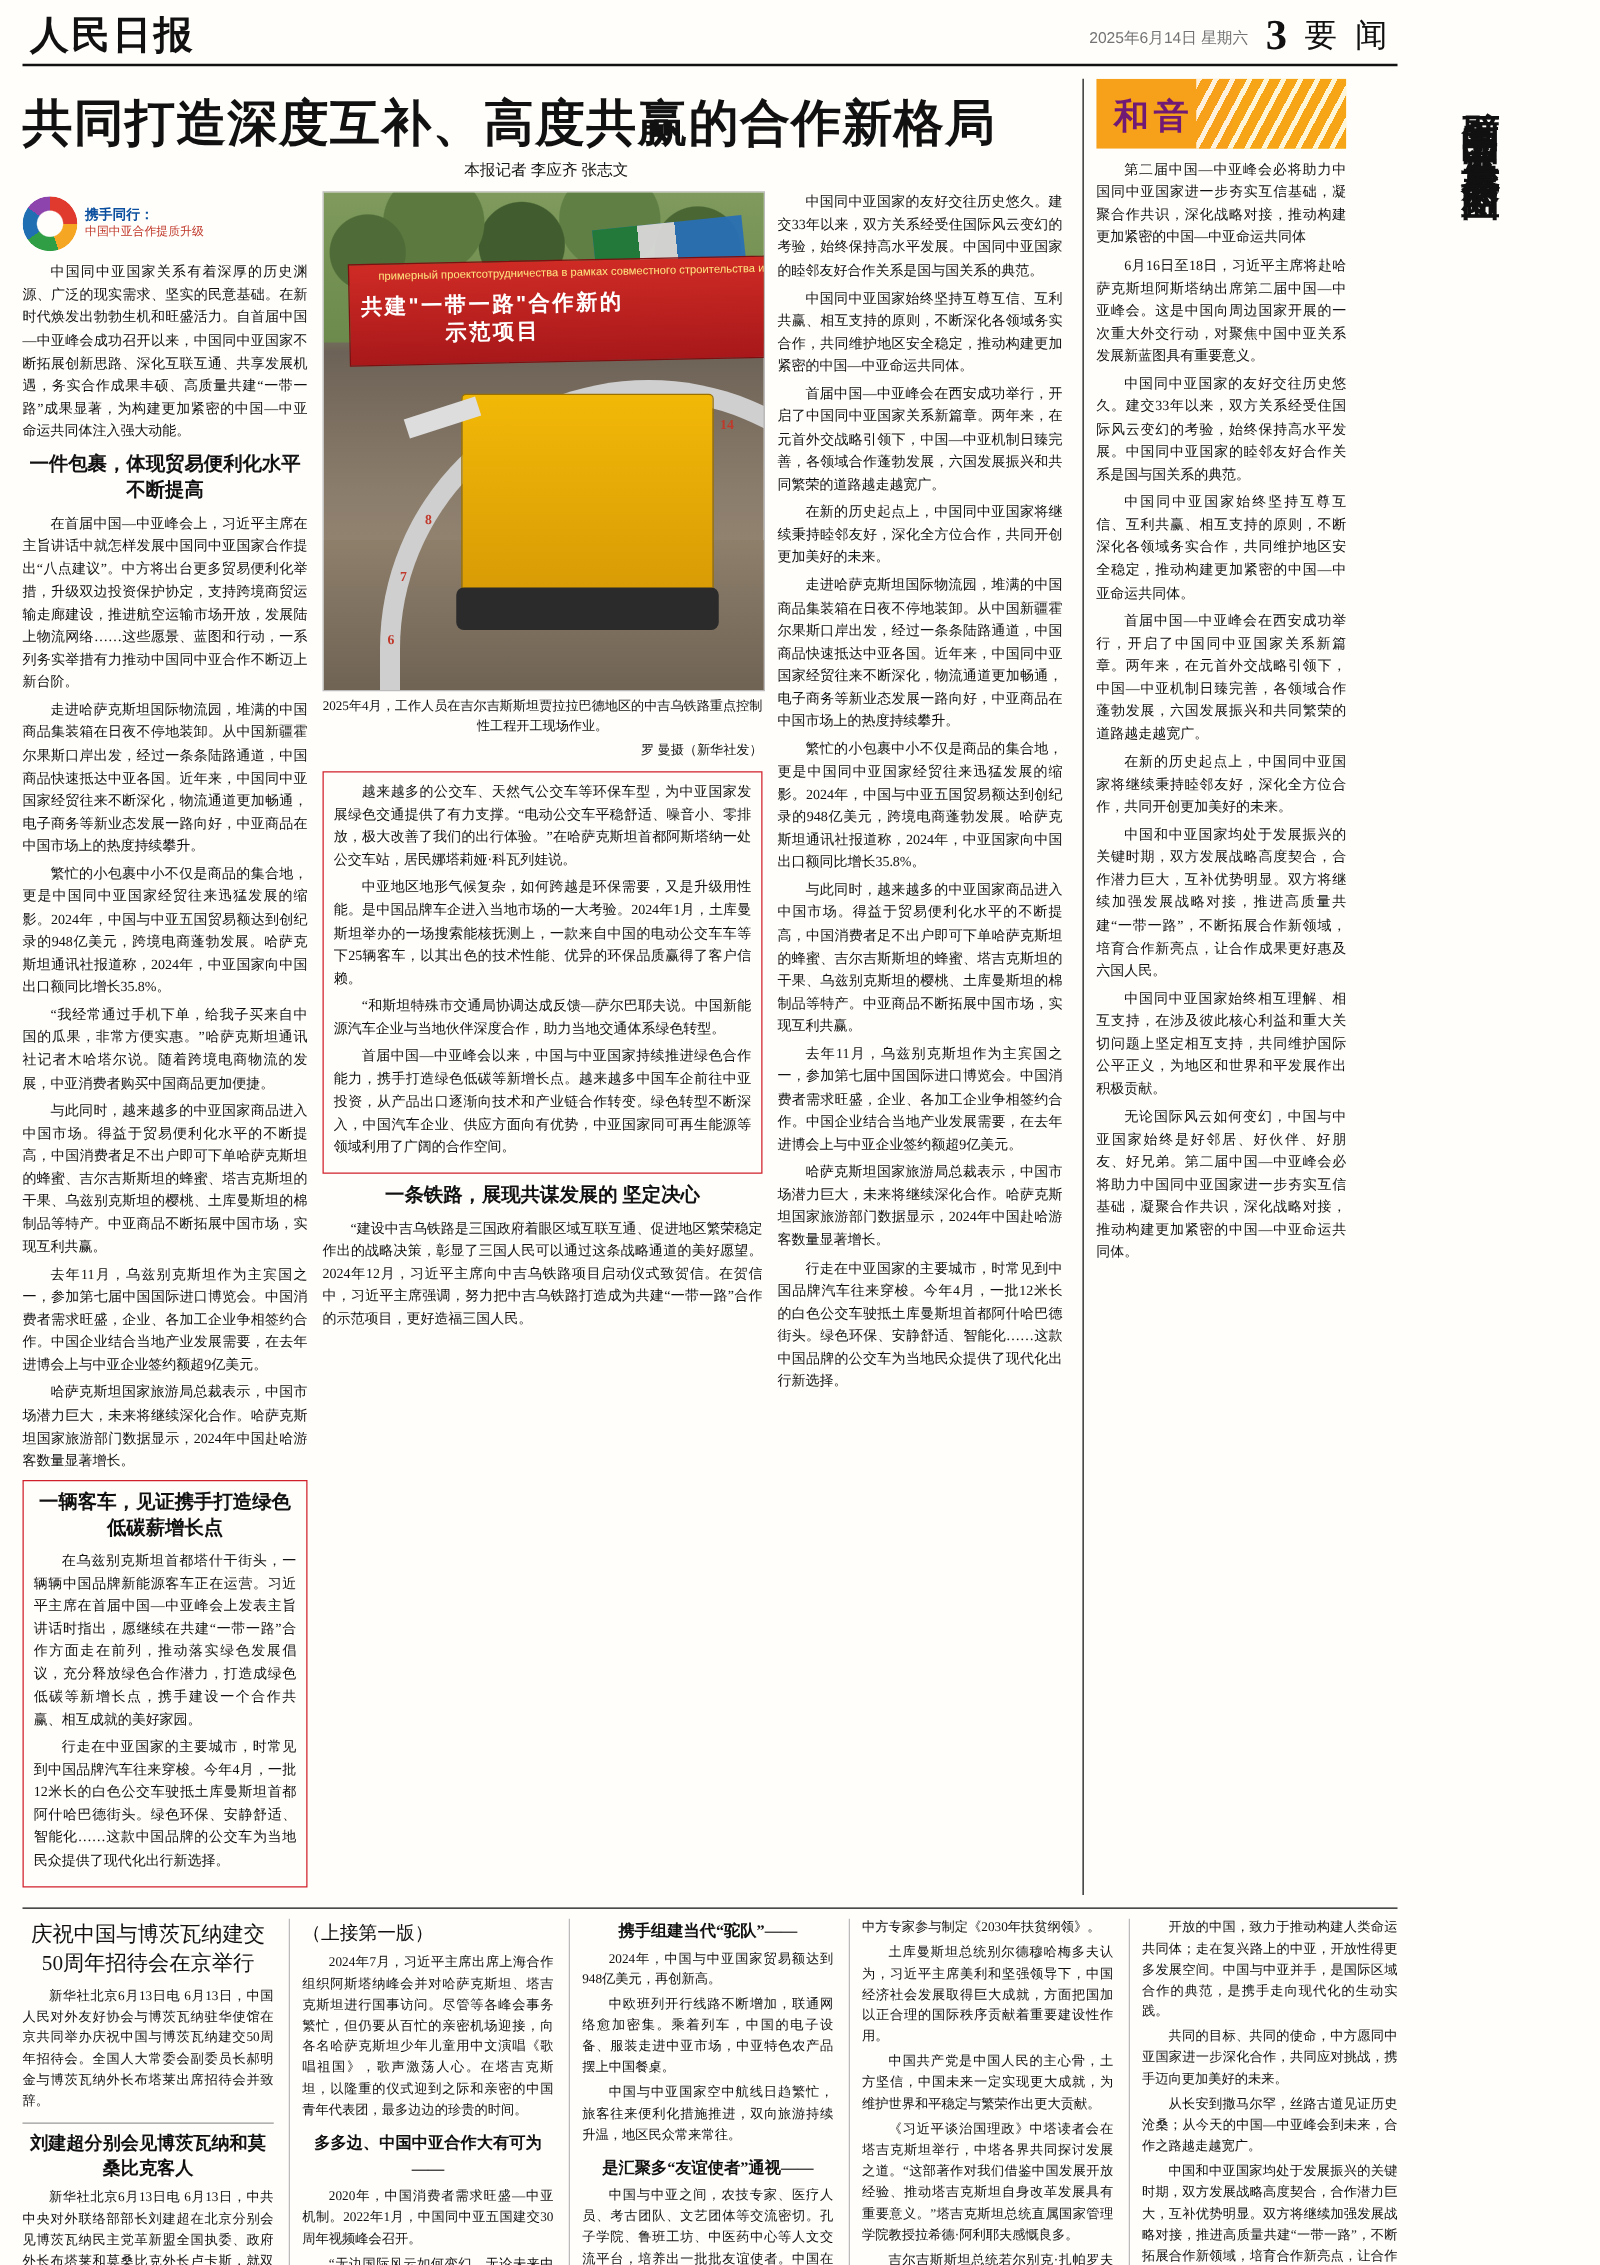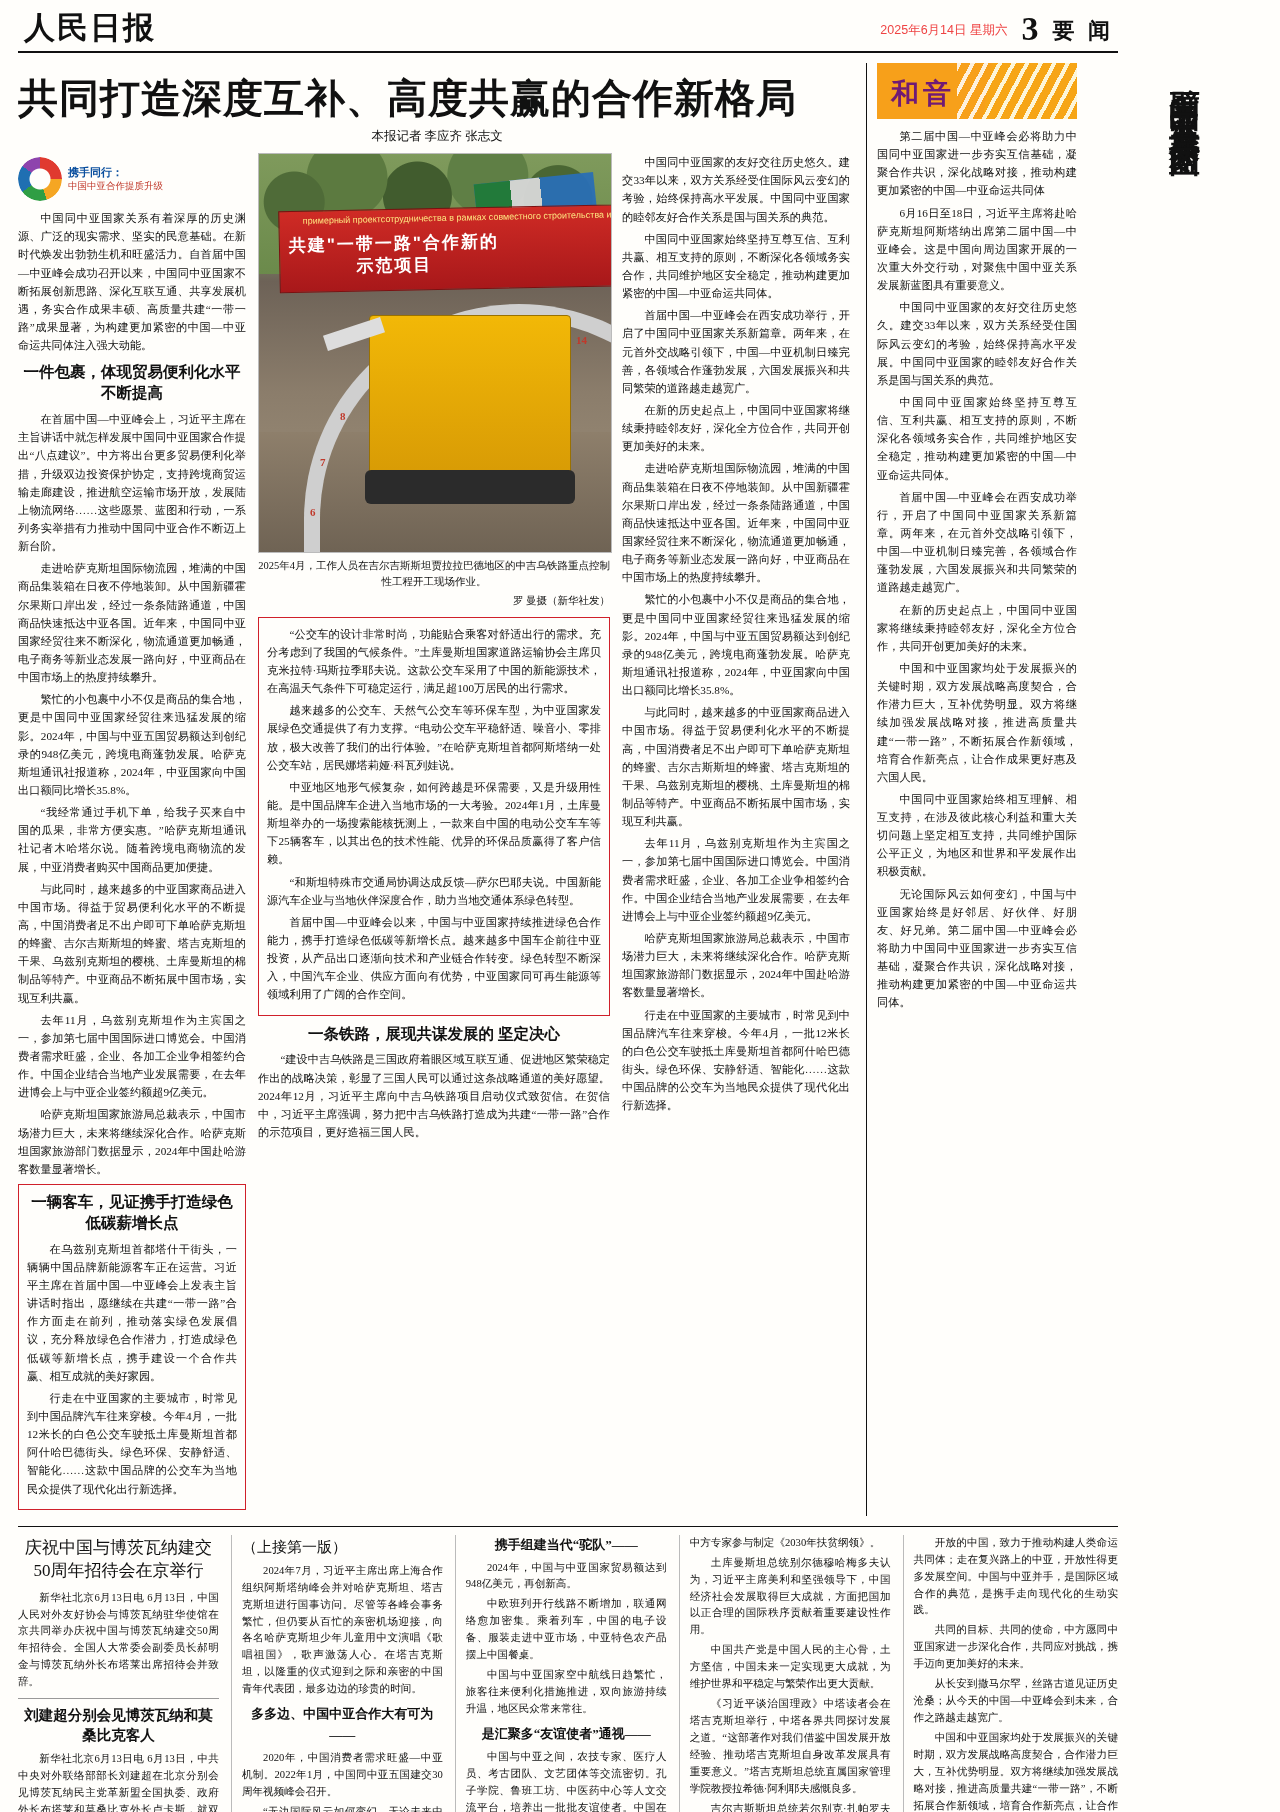--- a/index.html
+++ b/index.html
@@ -19,23 +19,23 @@
     padding:10px 4px 6px 4px;border-bottom:2px solid #111;
   }
   .logo{
     font-family:"Liberation Serif", serif;
     font-size:31px;font-weight:bold;letter-spacing:2px;color:#111;
     border:none;padding:2px 6px 2px 2px;
     line-height:1;
   }
   .logo-wrap{display:flex;align-items:center;gap:6px;}
   .masthead-right{display:flex;align-items:flex-end;gap:14px;}
-  .dateline{font-size:12.5px;color:#ef4444;padding-bottom:6px;font-family:"Liberation Sans",sans-serif;}
+  .dateline{font-size:12.5px;color:#737373;padding-bottom:6px;font-family:"Liberation Sans",sans-serif;}
   .pageno{font-size:34px;font-weight:bold;line-height:0.9;}
-  .section-name{font-size:22px;font-weight:bold;letter-spacing:4px;line-height:1;padding-bottom:3px;}
+  .section-name{font-size:26px;font-weight:normal;letter-spacing:4px;line-height:1;padding-bottom:3px;}
 
   
   .headline-row{display:flex;margin-top:10px;}
   .headline-left{flex:0 0 838px;padding-right:10px;}
   .headline{
     font-size:40px;font-weight:bold;letter-spacing:1px;line-height:1.18;
     text-align:left;margin:12px 0 6px 0;
   }
   .byline{font-size:12.5px;text-align:center;margin-bottom:8px;}
 
@@ -243,21 +243,20 @@
               <div class="worker" style="left:112px"></div>
               <div class="worker" style="left:150px"></div>
             </div>
             <div class="ph-machine"></div>
             <div class="ph-track"></div>
           </div>
           <div class="photo-caption">2025年4月，工作人员在吉尔吉斯斯坦贾拉拉巴德地区的中吉乌铁路重点控制性工程开工现场作业。</div>
           <div class="photo-credit">罗  曼摄（新华社发）</div>
 
           <div class="boxed" style="margin-top:8px">
-            <p>“公交车的设计非常时尚，功能贴合乘客对舒适出行的需求。充分考虑到了我国的气候条件。”土库曼斯坦国家道路运输协会主席贝克米拉特·玛斯拉季耶夫说。这款公交车采用了中国的新能源技术，在高温天气条件下可稳定运行，满足超100万居民的出行需求。</p>
             <p>越来越多的公交车、天然气公交车等环保车型，为中亚国家发展绿色交通提供了有力支撑。“电动公交车平稳舒适、噪音小、零排放，极大改善了我们的出行体验。”在哈萨克斯坦首都阿斯塔纳一处公交车站，居民娜塔莉娅·科瓦列娃说。</p>
             <p>中亚地区地形气候复杂，如何跨越是环保需要，又是升级用性能。是中国品牌车企进入当地市场的一大考验。2024年1月，土库曼斯坦举办的一场搜索能核抚测上，一款来自中国的电动公交车车等下25辆客车，以其出色的技术性能、优异的环保品质赢得了客户信赖。</p>
             <p>“和斯坦特殊市交通局协调达成反馈—萨尔巴耶夫说。中国新能源汽车企业与当地伙伴深度合作，助力当地交通体系绿色转型。</p>
             <p>首届中国—中亚峰会以来，中国与中亚国家持续推进绿色合作能力，携手打造绿色低碳等新增长点。越来越多中国车企前往中亚投资，从产品出口逐渐向技术和产业链合作转变。绿色转型不断深入，中国汽车企业、供应方面向有优势，中亚国家同可再生能源等领域利用了广阔的合作空间。</p>
           </div>
 
           <div class="subhead">一条铁路，展现共谋发展的
 坚定决心</div>
           <p>“建设中吉乌铁路是三国政府着眼区域互联互通、促进地区繁荣稳定作出的战略决策，彰显了三国人民可以通过这条战略通道的美好愿望。2024年12月，习近平主席向中吉乌铁路项目启动仪式致贺信。在贺信中，习近平主席强调，努力把中吉乌铁路打造成为共建“一带一路”合作的示范项目，更好造福三国人民。</p>
         </div>

